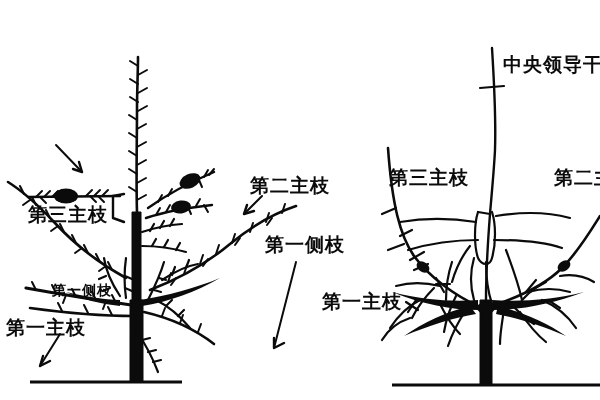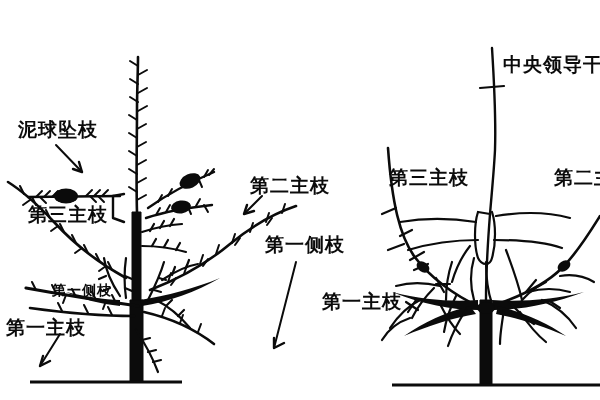--- a/index.html
+++ b/index.html
@@ -261,21 +261,20 @@
         <path d="M412 230 L400 236"></path>
       </g>
     </g>
 
     <g stroke="#0b0b0b" stroke-linecap="butt">
       <path d="M30 382 L182 382" stroke-width="3"></path>
       <path d="M392 385 L600 385" stroke-width="3"></path>
     </g>
   </svg>
 
-  <div class="lbl s15" style="left:18px;top:120px;">泥球坠枝</div>
   <div class="lbl s15" style="left:28px;top:205px;">第三主枝</div>
   <div class="lbl s14" style="left:52px;top:283px;">第一侧枝</div>
   <div class="lbl s15" style="left:6px;top:318px;">第一主枝</div>
   <div class="lbl s15" style="left:250px;top:176px;">第二主枝</div>
   <div class="lbl s15" style="left:265px;top:235px;">第一侧枝</div>
 
   <div class="lbl s15" style="left:503px;top:55px;">中央领导干</div>
   <div class="lbl s15" style="left:389px;top:168px;">第三主枝</div>
   <div class="lbl s15" style="left:554px;top:168px;">第二主枝</div>
   <div class="lbl s15" style="left:322px;top:292px;">第一主枝</div>

